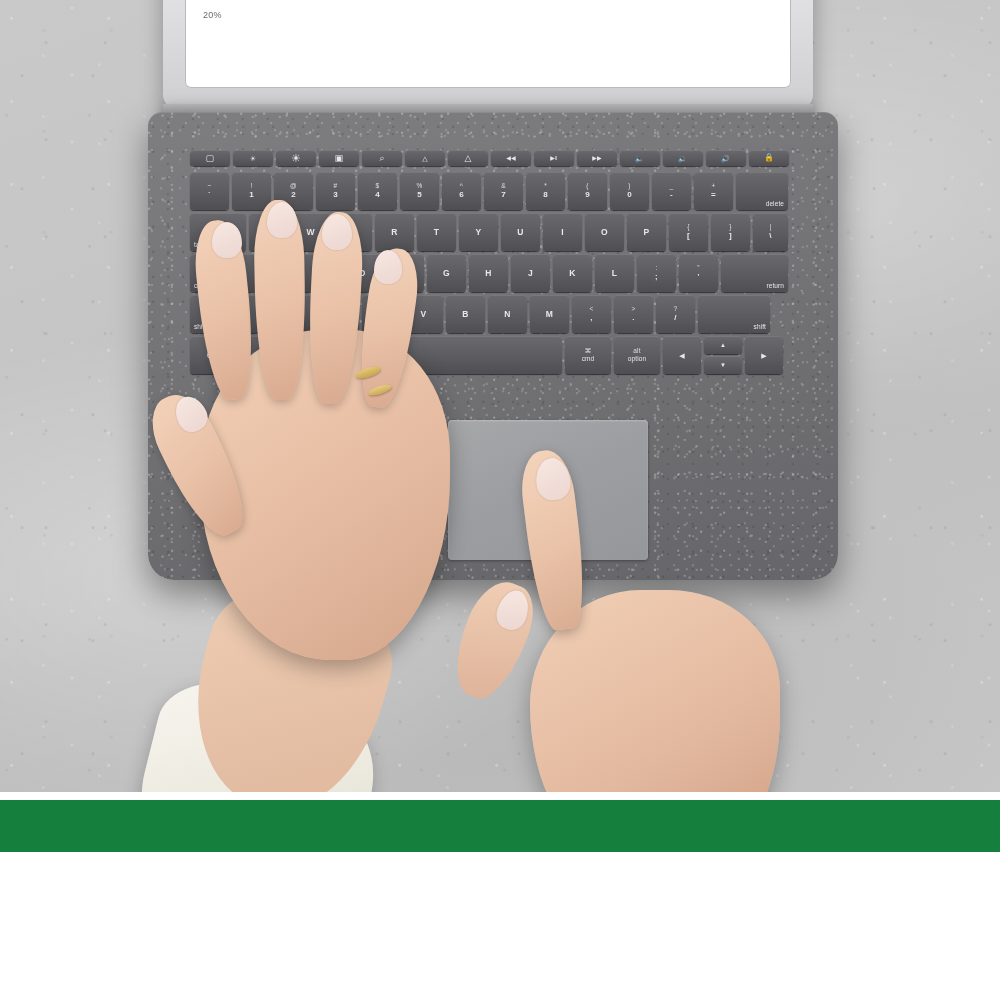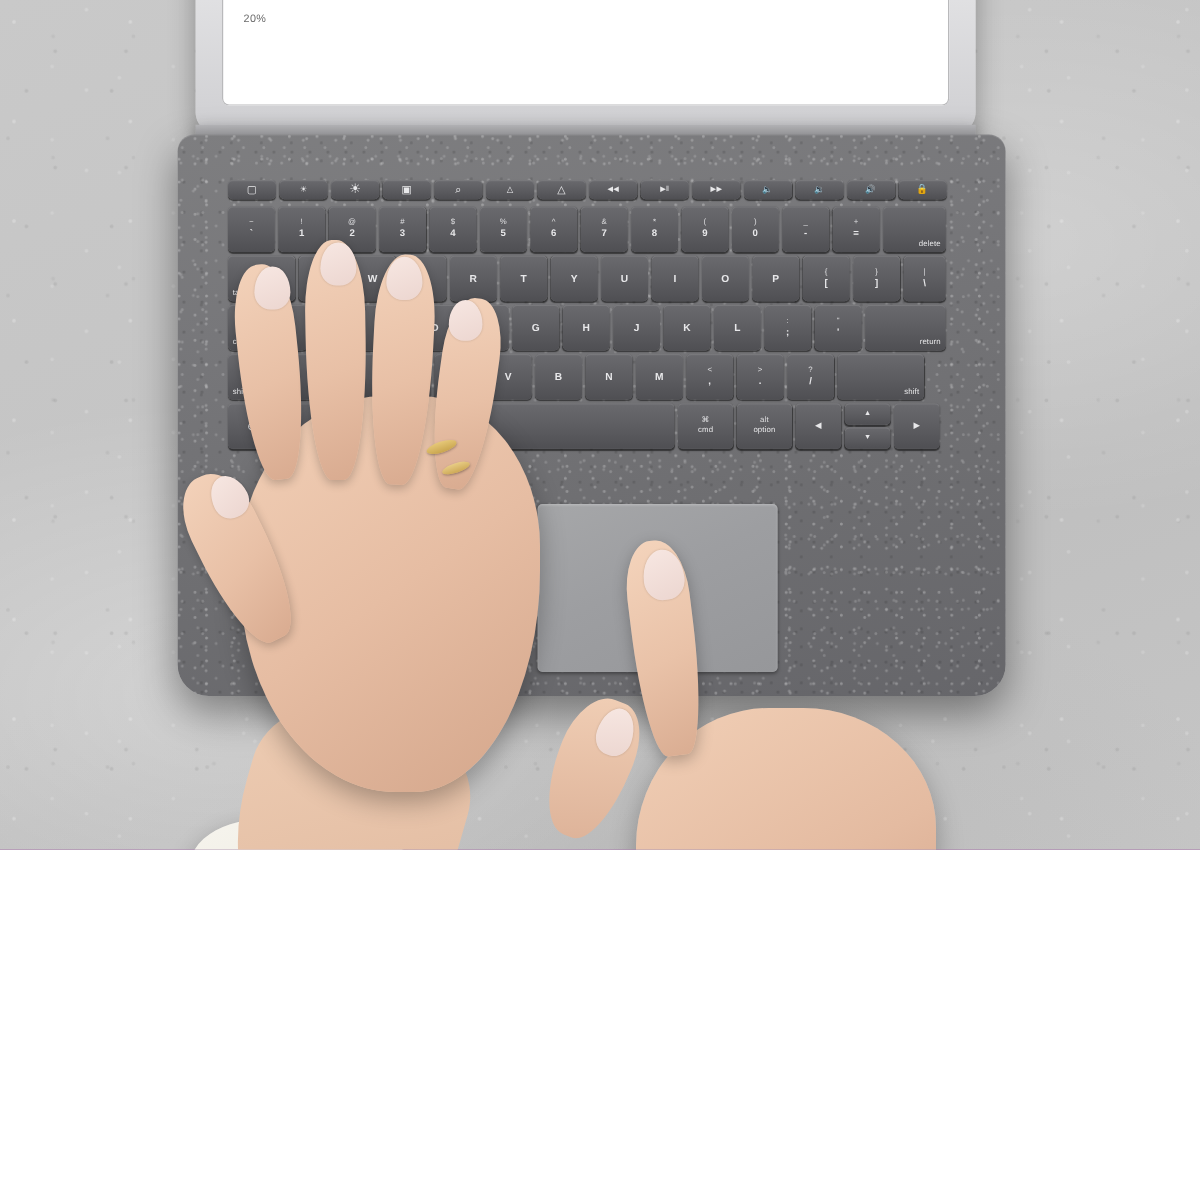--- a/index.html
+++ b/index.html
@@ -1,19 +1,19 @@
 <!DOCTYPE html>
 <html><head>
 <meta charset="utf-8">
 <style>
   * { margin:0; padding:0; box-sizing:border-box; }
   html,body { width:1000px; height:1000px; background:#ffffff; }
   body { font-family:"Liberation Sans", sans-serif; overflow:hidden; }
 
-  #stage { position:relative; width:1000px; height:708px; overflow:hidden; background:#701a75; }
+  #stage { position:relative; width:1000px; height:852px; overflow:hidden; background:#15803d; }
 
   
   #photo {
     position:absolute; left:0; top:0; width:1000px; height:800px;
     overflow:hidden;
     background:
       radial-gradient(ellipse 70% 50% at 18% 72%, rgba(255,255,255,0.30), rgba(255,255,255,0) 60%),
       radial-gradient(ellipse 60% 45% at 85% 25%, rgba(255,255,255,0.22), rgba(255,255,255,0) 65%),
       radial-gradient(ellipse 80% 60% at 50% 95%, rgba(150,150,150,0.22), rgba(0,0,0,0) 70%),
       linear-gradient(160deg,#c9c9c9 0%, #c5c5c5 35%, #bfbfbf 60%, #c7c7c7 100%);

